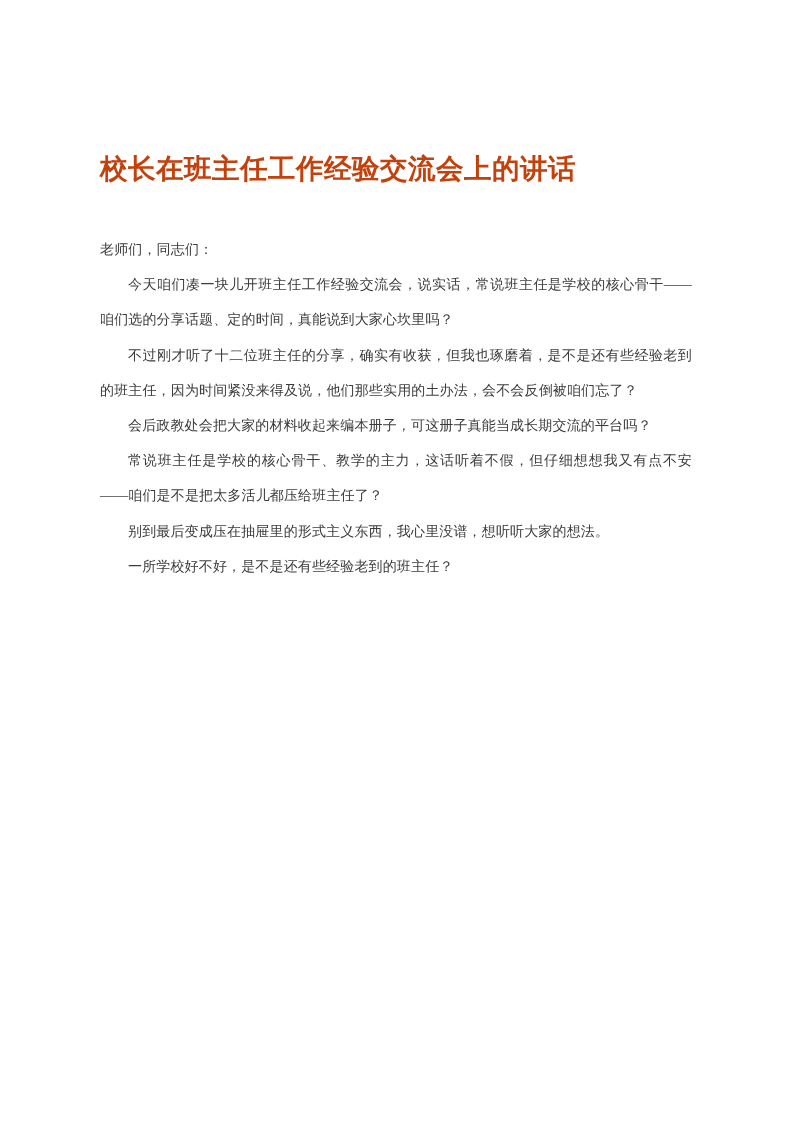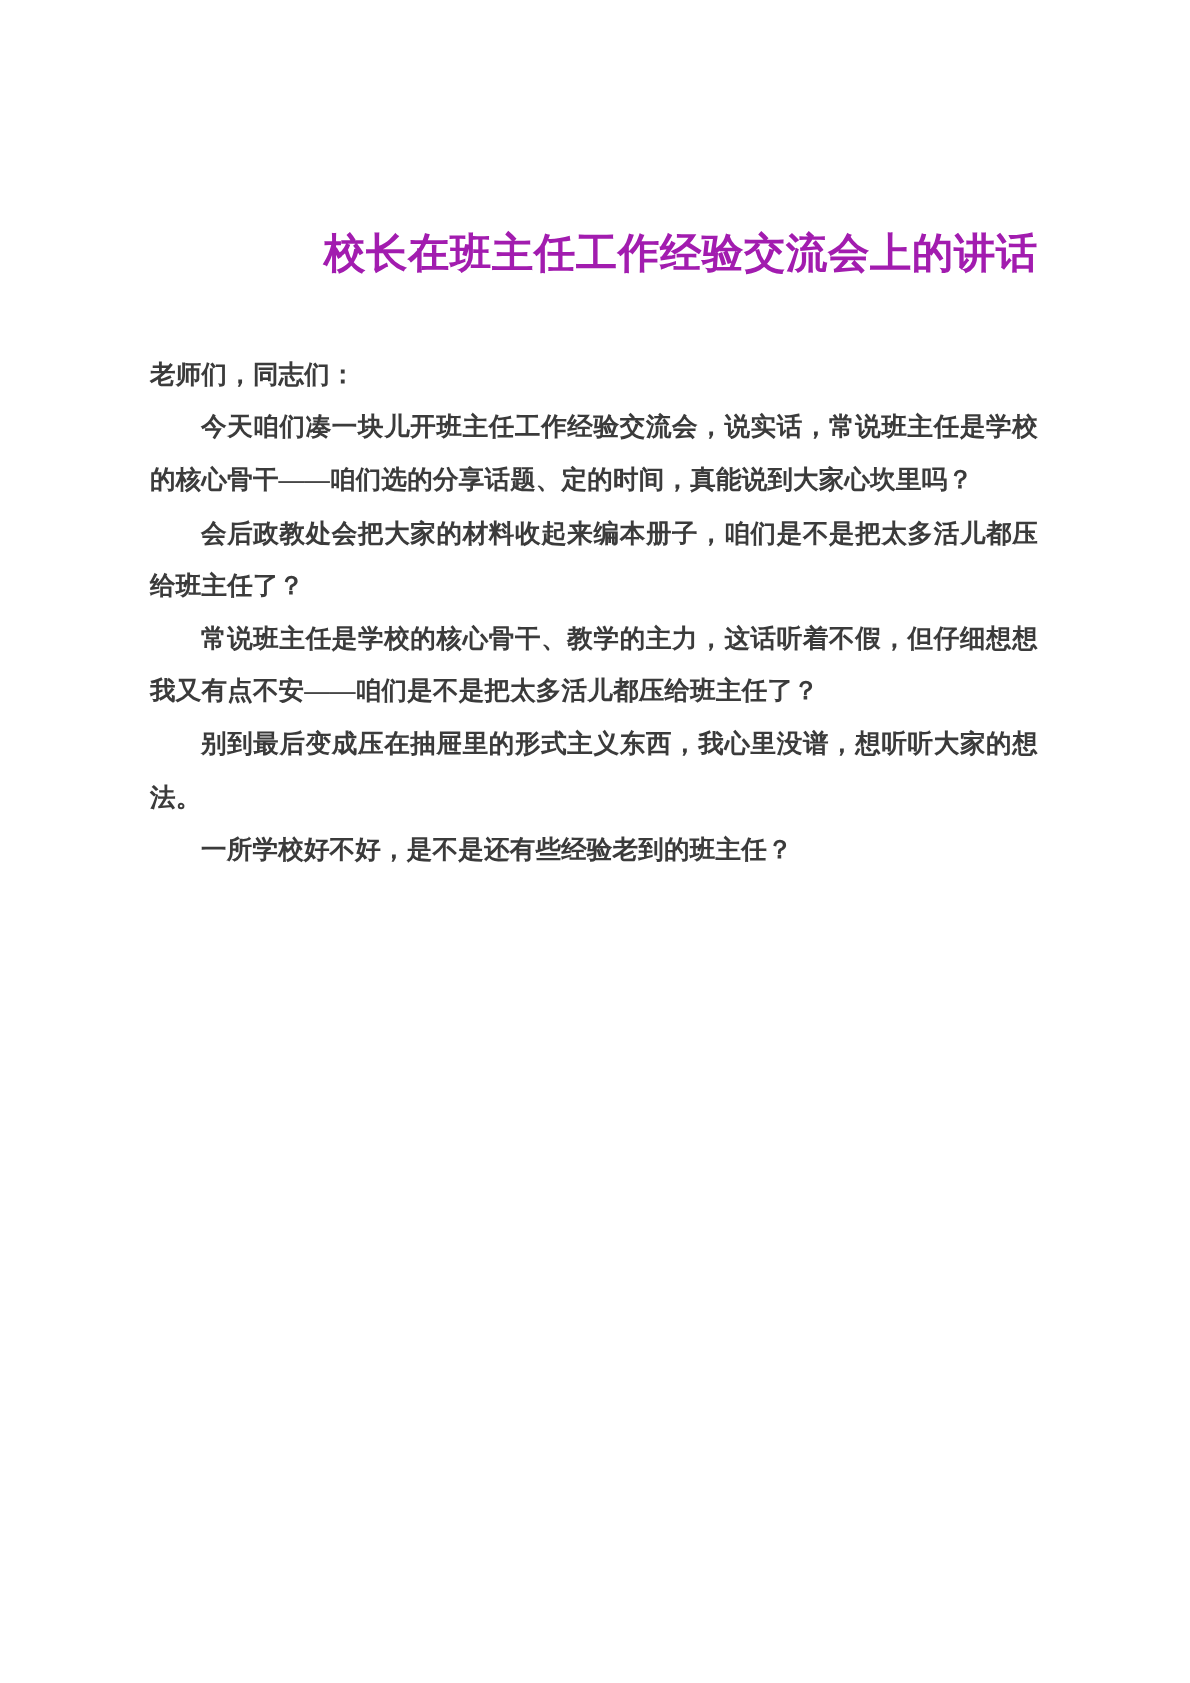--- a/index.html
+++ b/index.html
@@ -27,42 +27,42 @@
     left: 100px;
     top: 0;
     width: 592px;
   }
 
   .doc-title {
     margin: 0;
     padding: 0;
     font-size: 27.5px;
     font-weight: 700;
-    color: #a21caf;
-    text-align: right;
+    color: #c2410c;
+    text-align: left;
     letter-spacing: 0.5px;
     line-height: 1.2;
     padding-top: 152px;
     white-space: nowrap;
   }
 
   .body-block {
     margin-top: 47px;
   }
 
   p.para {
     margin: 0 0 0 0;
     padding: 0;
-    font-size: 17px;
+    font-size: 14px;
     line-height: 35.2px;
     color: #3b3b3b;
     text-align: justify;
     text-justify: inter-ideograph;
     letter-spacing: 0.15px;
-    font-weight: 700;
+    font-weight: 400;
   }
 
   p.indent {
     text-indent: 2em;
   }
 
   p.noindent {
     text-indent: 0;
   }
 
@@ -78,22 +78,23 @@
   <div class="content">
 
     <h1 class="doc-title">校长在班主任工作经验交流会上的讲话</h1>
 
     <div class="body-block">
 
       <p class="para noindent">老师们，同志们：</p>
 
       <p class="para indent">今天咱们凑一块儿开班主任工作经验交流会，说实话，常说班主任是学校的核心骨干——咱们选的分享话题、定的时间，真能说到大家心坎里吗？</p>
 
+      <p class="para indent">不过刚才听了十二位班主任的分享，确实有收获，但我也琢磨着，是不是还有些经验老到的班主任，因为时间紧没来得及说，他们那些实用的土办法，会不会反倒被咱们忘了？</p>
 
-      <p class="para indent">会后政教处会把大家的材料收起来编本册子，咱们是不是把太多活儿都压给班主任了？</p>
+      <p class="para indent">会后政教处会把大家的材料收起来编本册子，可这册子真能当成长期交流的平台吗？</p>
 
       <p class="para indent">常说班主任是学校的核心骨干、教学的主力，这话听着不假，但仔细想想我又有点不安——咱们是不是把太多活儿都压给班主任了？</p>
 
       <p class="para indent">别到最后变成压在抽屉里的形式主义东西，我心里没谱，想听听大家的想法。</p>
 
       <p class="para indent">一所学校好不好，是不是还有些经验老到的班主任？</p>
 
 
 
     </div>

